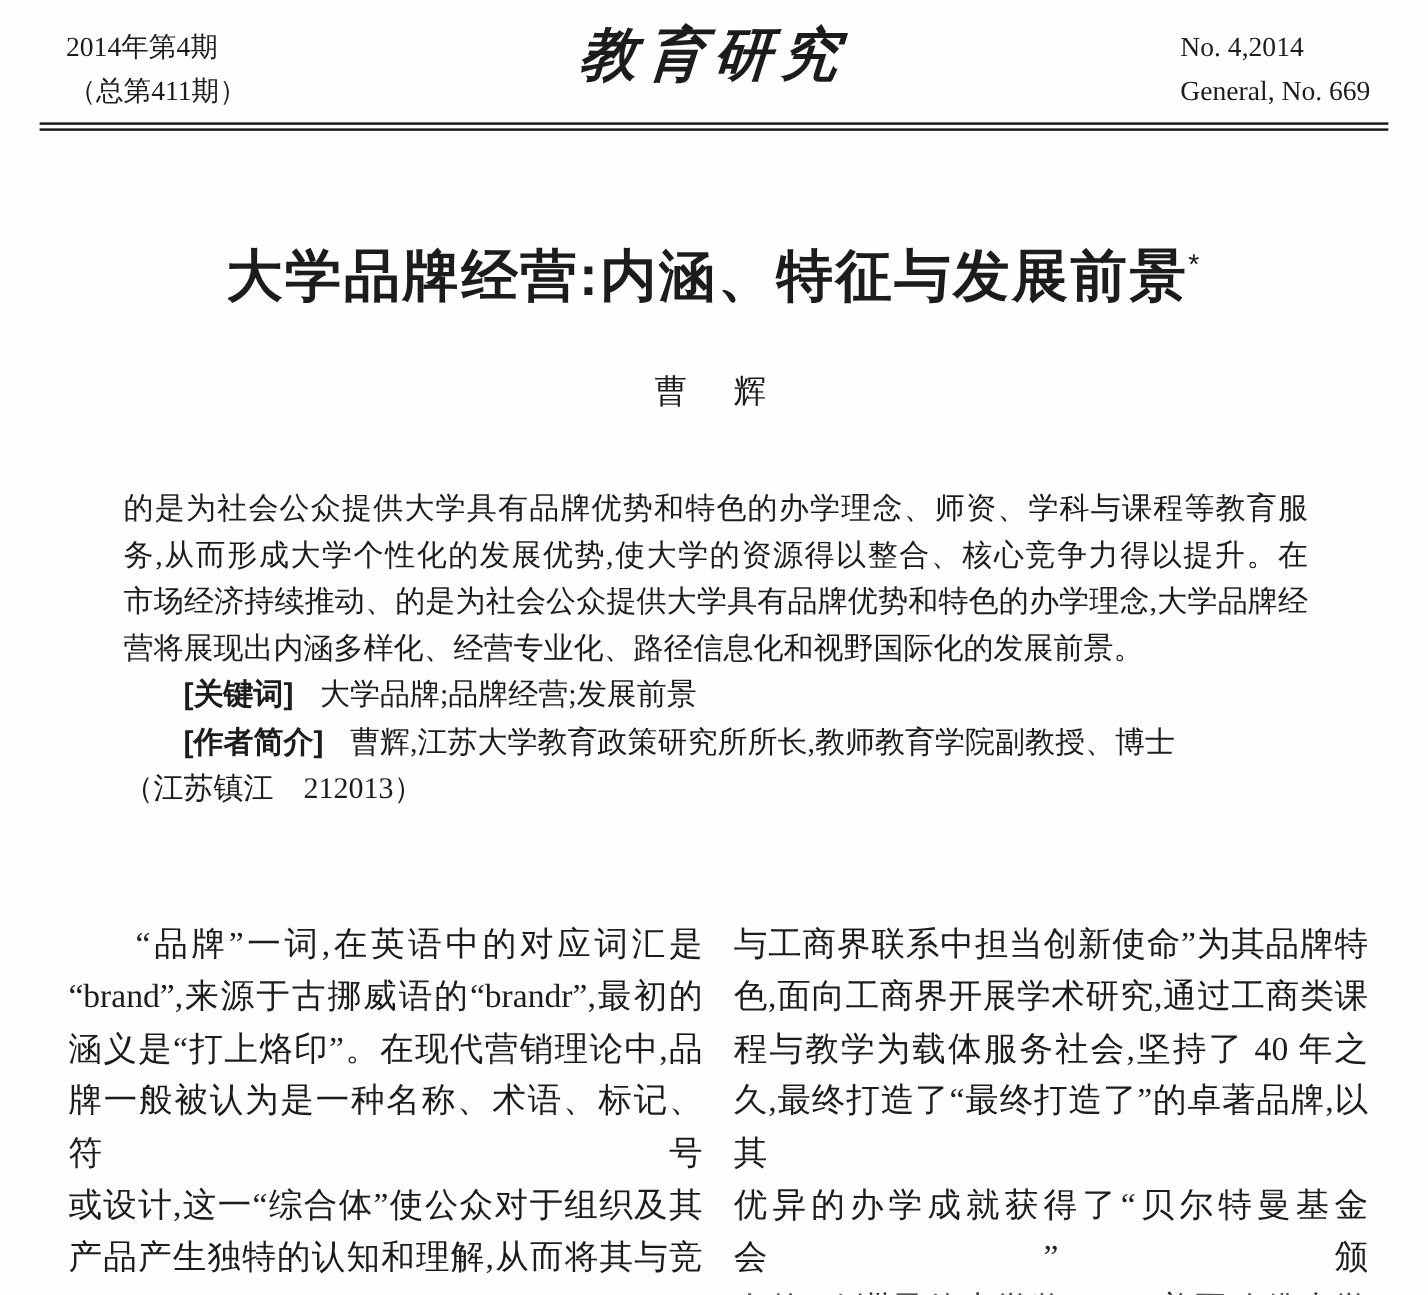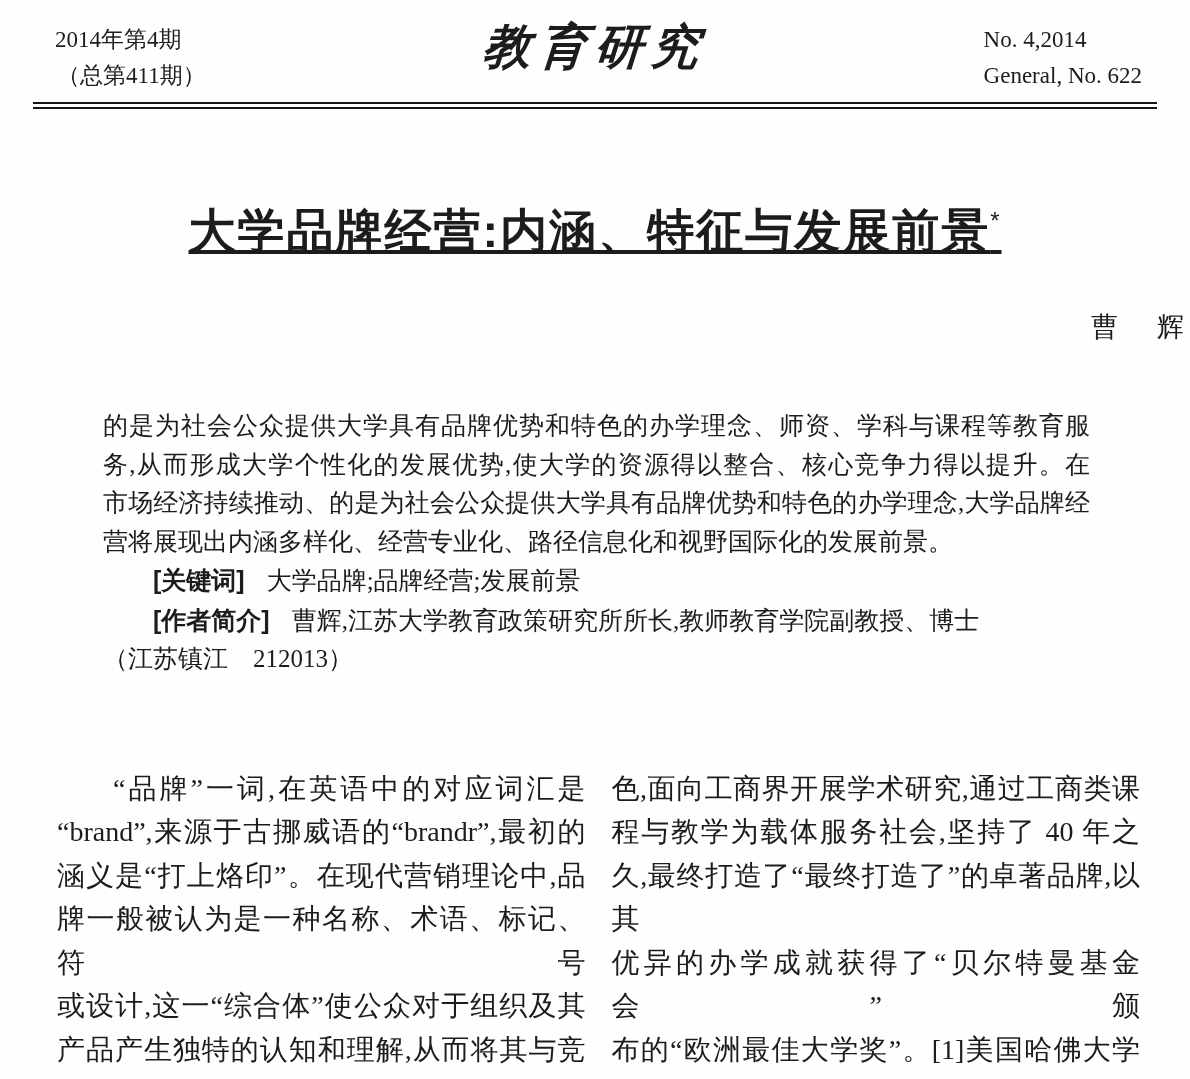--- a/index.html
+++ b/index.html
@@ -50,26 +50,25 @@
 
   
   .title {
     margin: 82px 0 0 0;
     text-align: center;
     font-family: "Liberation Sans", "DejaVu Sans", sans-serif;
     font-weight: 700;
     font-size: 47px;
     letter-spacing: 2px;
     line-height: 60px;
-    text-decoration: underline;
   }
   .title sup { font-size: 24px; vertical-align: 18px; font-weight: 400; }
   .author {
     margin-top: 48px;
-    text-align: right;
+    text-align: center;
     font-size: 27px;
     letter-spacing: 6px;
   }
 
   
   .abstract {
     margin: 62px 100px 0 103px;
     font-size: 25px;
     line-height: 38.5px;
   }
@@ -108,21 +107,21 @@
   <header class="journal-header">
     <div class="hdr-left">
       <div class="l1">2014年第4期</div>
       <div class="l2">（总第411期）</div>
     </div>
     <div class="hdr-center">
       <div class="logo">教育研究</div>
     </div>
     <div class="hdr-right">
       <div class="l1">No. 4,2014</div>
-      <div class="l2">General, No. 622</div>
+      <div class="l2">General, No. 669</div>
     </div>
   </header>
 
   <div class="double-rule"></div>
 
   <h1 class="title"><span>大学品牌经营:内涵、特征与发展前景</span><sup>*</sup></h1>
 
   <div class="author">曹　辉</div>
 
   <section class="abstract">
@@ -139,20 +138,21 @@
     <div class="col">
       <div class="body-line first-indent">“品牌”一词,在英语中的对应词汇是</div>
       <div class="body-line">“brand”,来源于古挪威语的“brandr”,最初的</div>
       <div class="body-line">涵义是“打上烙印”。在现代营销理论中,品</div>
       <div class="body-line">牌一般被认为是一种名称、术语、标记、符号</div>
       <div class="body-line">或设计,这一“综合体”使公众对于组织及其</div>
       <div class="body-line">产品产生独特的认知和理解,从而将其与竞</div>
 
     </div>
     <div class="col">
+      <div class="body-line">与工商界联系中担当创新使命”为其品牌特</div>
       <div class="body-line">色,面向工商界开展学术研究,通过工商类课</div>
       <div class="body-line">程与教学为载体服务社会,坚持了 40 年之</div>
       <div class="body-line">久,最终打造了“最终打造了”的卓著品牌,以其</div>
       <div class="body-line">优异的办学成就获得了“贝尔特曼基金会”颁</div>
       <div class="body-line">布的“欧洲最佳大学奖”。[1]美国哈佛大学凭</div>
 
     </div>
   </main>
 
 </div>

